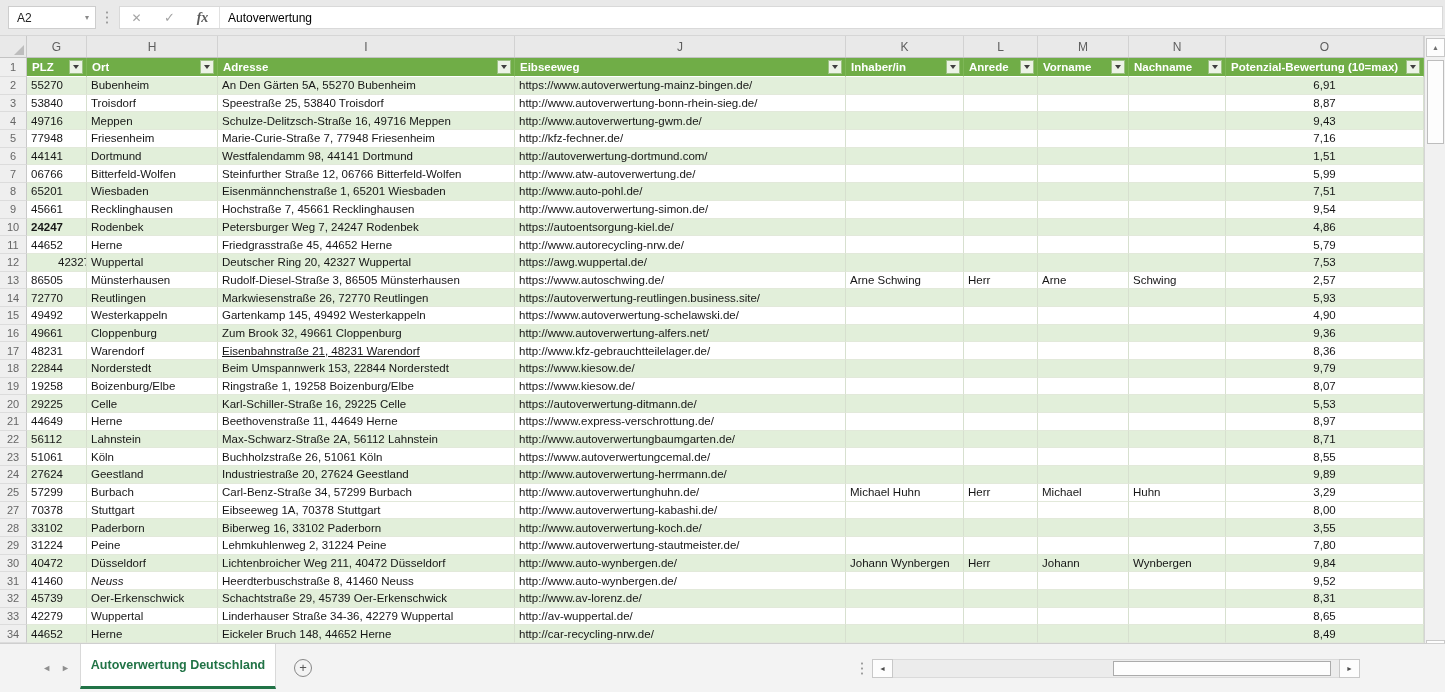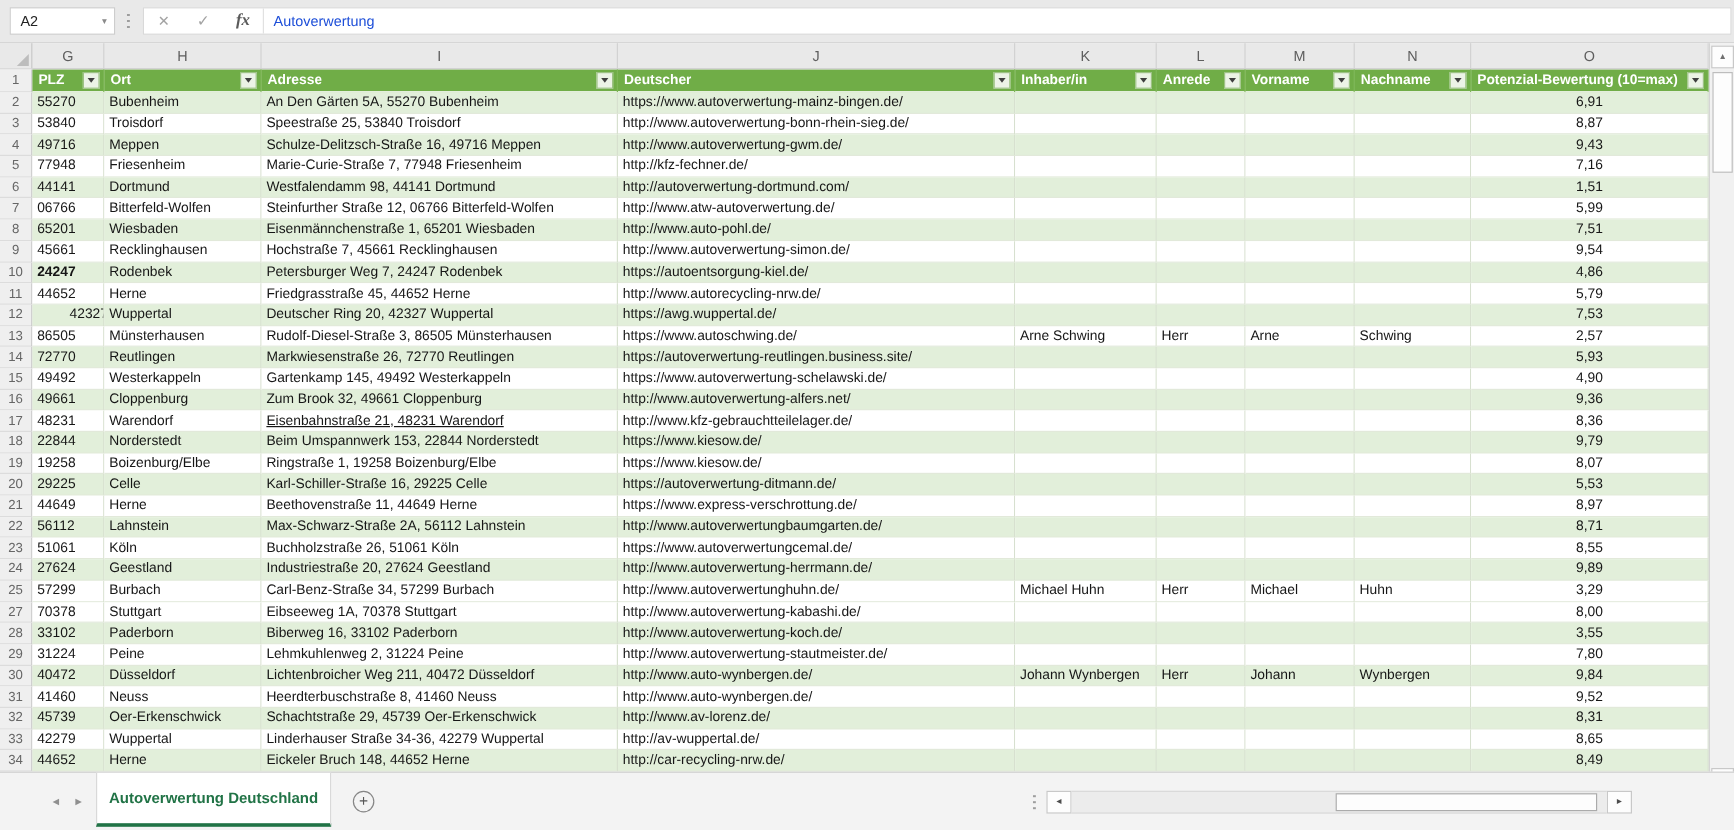--- a/index.html
+++ b/index.html
@@ -18,21 +18,21 @@
                background-image:radial-gradient(circle, #9d9d9d 1px, transparent 1.2px);
                background-size:4px 5px; background-repeat:repeat-y; }
   .fb-white { flex:1; height:23px; margin-right:2px; background:#fff; border:1px solid #d9d9d9;
               display:flex; align-items:center; }
   .fb-btn { width:33px; height:100%; display:flex; align-items:center; justify-content:center; cursor:default; }
   .fb-btn.cancel { color:#a3a3a3; font-size:12px; }
   .fb-btn.check  { color:#a3a3a3; font-size:13px; }
   .fb-btn.fx { font-family:"Liberation Serif", serif; font-style:italic; font-weight:bold;
                color:#5b5b5b; font-size:14px; }
   .fb-sep { width:1px; height:100%; background:#e1e1e1; }
-  .formula-text { flex:1; padding-left:8px; font-size:12px; color:#1d4ed8; white-space:nowrap; overflow:hidden; }
+  .formula-text { flex:1; padding-left:8px; font-size:12px; color:#000000; white-space:nowrap; overflow:hidden; }
 
   
   .headers-row { height:22px; display:flex; flex:none; background:#e9e9e9; width:1424px;
                  border-bottom:1px solid #c3c3c3; }
   .corner { width:27px; flex:none; background:#e9e9e9; border-right:1px solid #c9c9c9; position:relative; }
   .corner::after { content:""; position:absolute; right:2px; bottom:2px; width:0; height:0;
                    border-bottom:10px solid #bdbdbd; border-left:10px solid transparent; }
   .col-letters { display:flex; }
   .col-h { display:flex; align-items:center; justify-content:center; font-size:12px; color:#5e5e5e;
            border-right:1px solid #d2d2d2; }
@@ -138,21 +138,21 @@
         </div>
         <div class="hcell" style="width: 131px;">
           <span class="hlabel">Ort</span>
           <span class="filter-btn"></span>
         </div>
         <div class="hcell" style="width: 297px;">
           <span class="hlabel">Adresse</span>
           <span class="filter-btn"></span>
         </div>
         <div class="hcell" style="width: 331px;">
-          <span class="hlabel">Deutscher</span>
+          <span class="hlabel">Eibseeweg</span>
           <span class="filter-btn"></span>
         </div>
         <div class="hcell" style="width: 118px;">
           <span class="hlabel">Inhaber/in</span>
           <span class="filter-btn"></span>
         </div>
         <div class="hcell" style="width: 74px;">
           <span class="hlabel">Anrede</span>
           <span class="filter-btn"></span>
         </div>
@@ -501,21 +501,21 @@
         <div class="cell" style="width: 331px;">http://www.auto-wynbergen.de/</div>
         <div class="cell" style="width: 118px;">Johann Wynbergen</div>
         <div class="cell" style="width: 74px;">Herr</div>
         <div class="cell" style="width: 91px;">Johann</div>
         <div class="cell" style="width: 97px;">Wynbergen</div>
         <div class="cell center" style="width: 198px;">9,84</div>
       </div>
       <div class="row plain">
         <div class="rownum">31</div>
         <div class="cell" style="width: 60px;">41460</div>
-        <div class="cell" style="width: 131px;">Neuss</div>
+        <div class="cell" style="width: 131px; font-style: italic;">Neuss</div>
         <div class="cell" style="width: 297px;">Heerdterbuschstraße 8, 41460 Neuss</div>
         <div class="cell" style="width: 331px;">http://www.auto-wynbergen.de/</div>
         <div class="cell" style="width: 118px;"></div>
         <div class="cell" style="width: 74px;"></div>
         <div class="cell" style="width: 91px;"></div>
         <div class="cell" style="width: 97px;"></div>
         <div class="cell center" style="width: 198px;">9,52</div>
       </div>
       <div class="row band">
         <div class="rownum">32</div>

